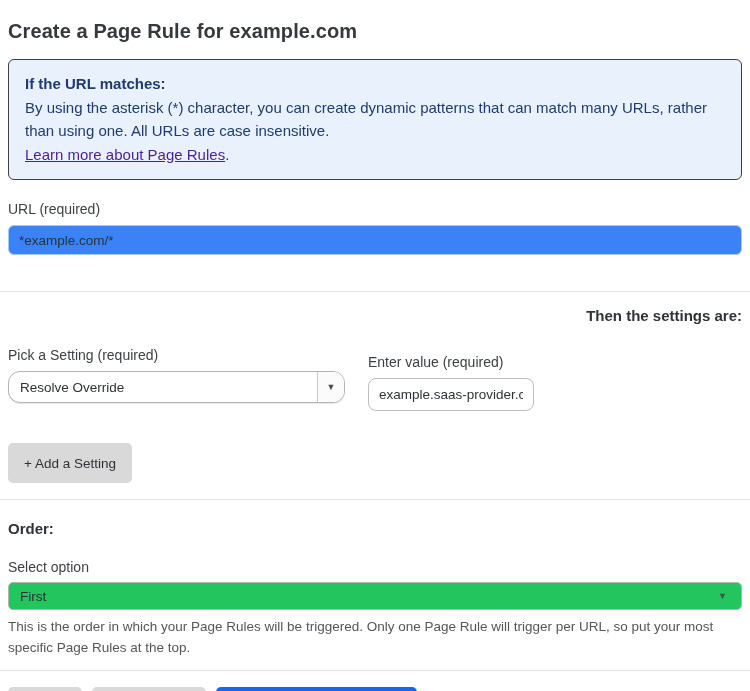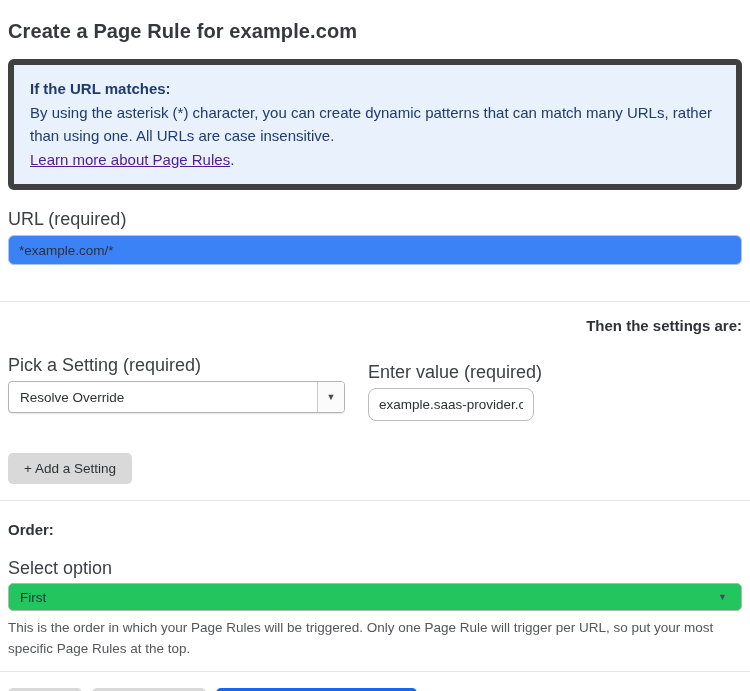--- a/index.html
+++ b/index.html
@@ -18,37 +18,37 @@
     font-size: 20px;
     font-weight: 700;
     color: #35383d;
     letter-spacing: 0.1px;
   }
 
   
   .info-box {
     margin-top: 16px;
     background: #e9f1fc;
-    border: 6px solid #404040;
+    border: 1px solid #404040;
     border-radius: 6px;
     padding: 12px 16px 13px 16px;
     color: #1e3c6e;
     font-size: 15px;
     line-height: 23.5px;
   }
   .info-box .info-heading { font-weight: 700; }
   .info-link-line a, .info-link {
     color: #4c1d95;
     text-decoration: underline;
     cursor: pointer;
   }
 
   
   .field-label {
-    font-size: 18px;
+    font-size: 14px;
     color: #3c3f44;
     line-height: 16px;
   }
   .url-label { margin-top: 21px; }
   .url-input {
     display: block;
     margin-top: 8px;
     width: 734px;
     height: 30px;
     background: #3b82f6;
@@ -83,21 +83,21 @@
   .settings-row { display: flex; margin-top: 23px; }
   .setting-col { width: 337px; }
   .value-col { margin-left: 23px; margin-top: 7px; }
 
   .select-split {
     margin-top: 8px;
     width: 337px;
     height: 32px;
     background: #ffffff;
     border: 1px solid #b3b3b3;
-    border-radius: 4px;
+    border-radius: 12px;
     display: flex;
     align-items: stretch;
     cursor: pointer;
     box-shadow: 0 1px 1px rgba(0,0,0,0.10);
     overflow: hidden;
   }
   .select-split .select-text {
     flex: 1;
     display: flex;
     align-items: center;
@@ -131,21 +131,21 @@
     font-family: "Liberation Sans", sans-serif;
     font-size: 13.5px;
     color: #2e3136;
     outline: none;
   }
 
   .btn {
     display: inline-flex;
     align-items: center;
     justify-content: center;
-    height: 31px;
+    height: 40px;
     padding: 0 16px;
     border: none;
     border-radius: 5px;
     font-family: "Liberation Sans", sans-serif;
     font-size: 13.5px;
     color: #2e3136;
     background: #d9d9d9;
     cursor: pointer;
     white-space: nowrap;
   }

